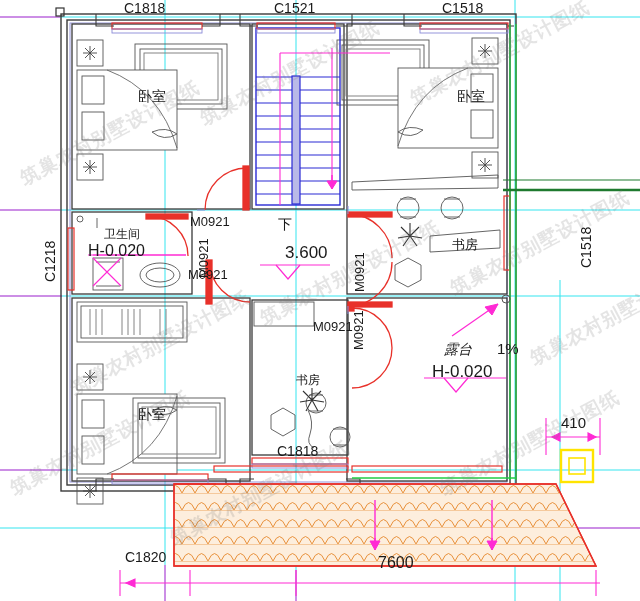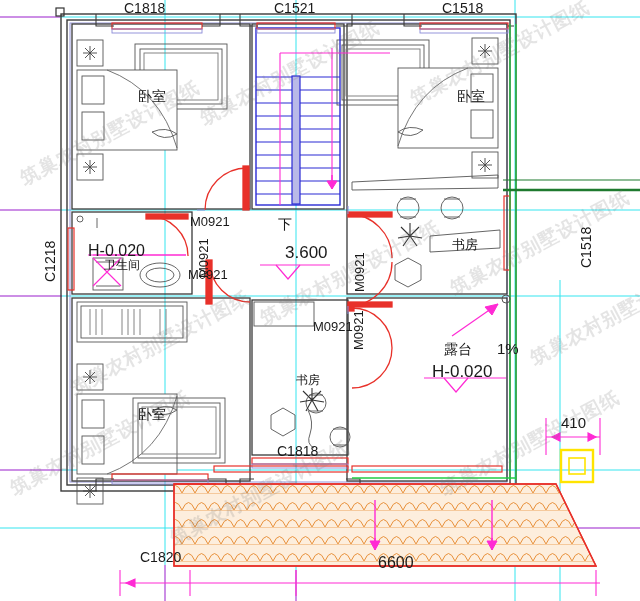--- a/index.html
+++ b/index.html
@@ -322,40 +322,40 @@
   <div class="wm" style="left:160px; top:480px;">筑巢农村别墅设计图纸</div>
   <div class="wm" style="left:430px; top:430px;">筑巢农村别墅设计图纸</div>
   <div class="wm" style="left:520px; top:300px;">筑巢农村别墅设计图纸</div>
   <div class="wm" style="left:0px;   top:430px;">筑巢农村别墅设计图纸</div>
 
   <div class="lbl cn" style="left:138px;top:88px;font-size:14px;">卧室</div>
   <div class="lbl cn" style="left:457px;top:88px;font-size:14px;">卧室</div>
   <div class="lbl cn" style="left:138px;top:406px;font-size:14px;">卧室</div>
   <div class="lbl cn" style="left:452px;top:236px;font-size:13px;">书房</div>
   <div class="lbl cn" style="left:296px;top:372px;font-size:12px;">书房</div>
-  <div class="lbl cn" style="left:104px;top:226px;font-size:12px;margin-top:31px;">卫生间</div>
-  <div class="lbl cn" style="left:444px;top:341px;font-size:14px;">露台</div>
+  <div class="lbl cn" style="left:104px;top:226px;font-size:12px;">卫生间</div>
+  <div class="lbl cn" style="left:444px;top:341px;font-size:14px;font-style:italic;">露台</div>
 
   <div class="lbl" style="left:88px;top:242px;font-size:16px;">H-0.020</div>
   <div class="lbl" style="left:432px;top:362px;font-size:17px;">H-0.020</div>
   <div class="lbl" style="left:497px;top:340px;font-size:15px;">1%</div>
   <div class="lbl cn" style="left:278px;top:216px;font-size:14px;">下</div>
   <div class="lbl" style="left:285px;top:243px;font-size:17px;text-align:right;">3.600</div>
 
   <div class="lbl" style="left:124px;top:0px;font-size:14px;">C1818</div>
   <div class="lbl" style="left:274px;top:0px;font-size:14px;text-align:center;">C1521</div>
   <div class="lbl" style="left:442px;top:0px;font-size:14px;">C1518</div>
   <div class="lbl rot90" style="left:42px;top:282px;font-size:14px;">C1218</div>
   <div class="lbl rot90" style="left:578px;top:268px;font-size:14px;">C1518</div>
   <div class="lbl" style="left:277px;top:443px;font-size:14px;">C1818</div>
-  <div class="lbl" style="left:140px;top:549px;font-size:14px;">C1820</div>
+  <div class="lbl" style="left:125px;top:549px;font-size:14px;">C1820</div>
 
   <div class="lbl" style="left:190px;top:214px;font-size:13px;">M0921</div>
   <div class="lbl" style="left:188px;top:267px;font-size:13px;">M0921</div>
   <div class="lbl rot90" style="left:196px;top:278px;font-size:13px;">M0921</div>
   <div class="lbl rot90" style="left:352px;top:292px;font-size:13px;">M0921</div>
   <div class="lbl rot90" style="left:351px;top:350px;font-size:13px;">M0921</div>
   <div class="lbl" style="left:313px;top:319px;font-size:13px;">M0921</div>
 
   <div class="lbl" style="left:561px;top:414px;font-size:15px;">410</div>
-  <div class="lbl" style="left:378px;top:554px;font-size:16px;">6600</div>
+  <div class="lbl" style="left:378px;top:554px;font-size:16px;">7600</div>
 
 </div>
 
 </body></html>

